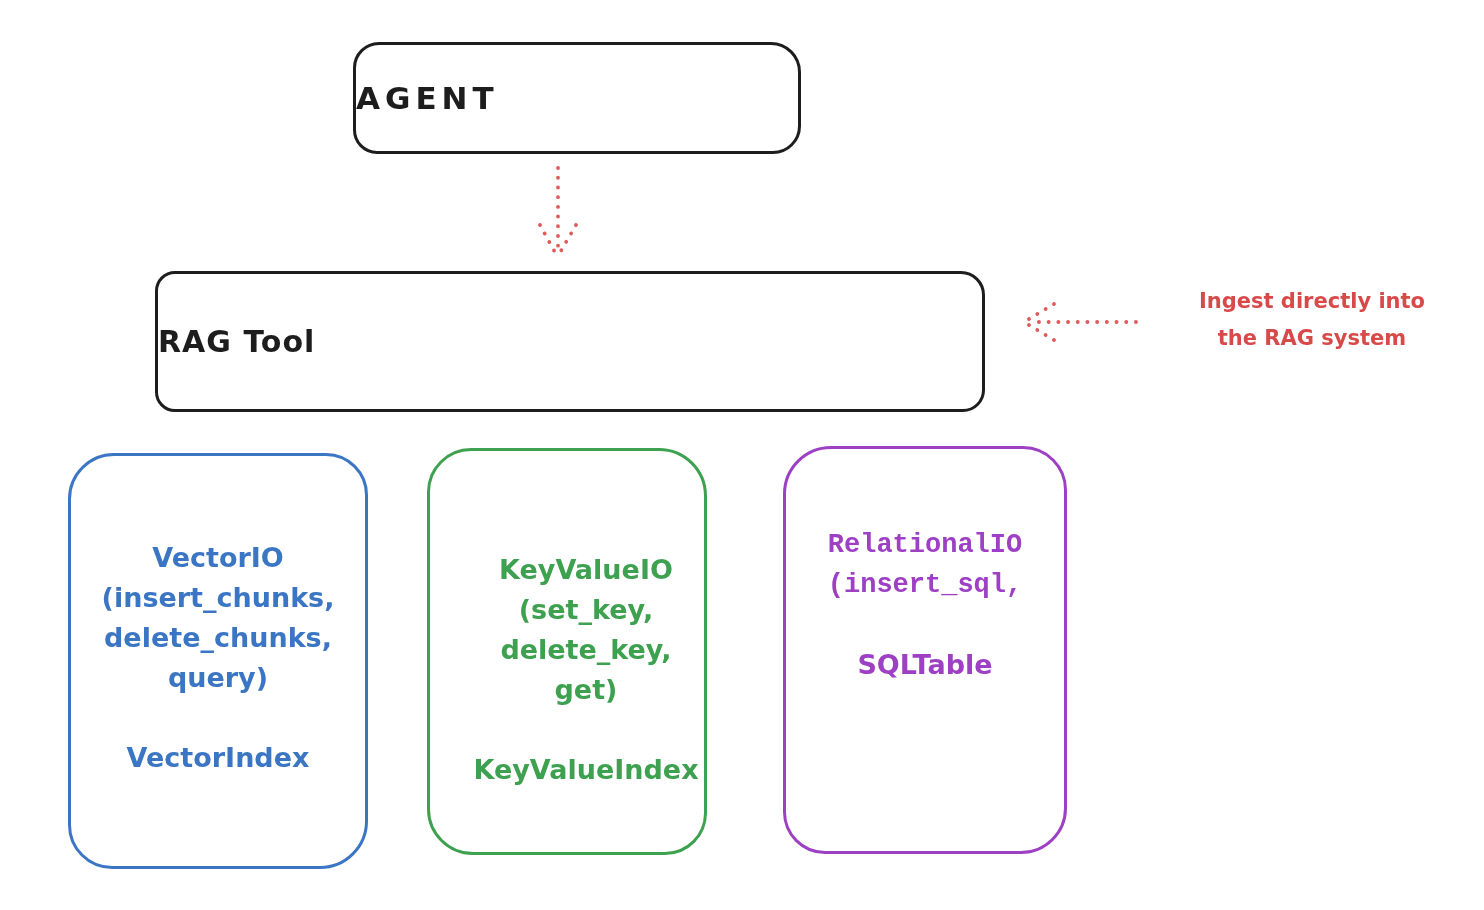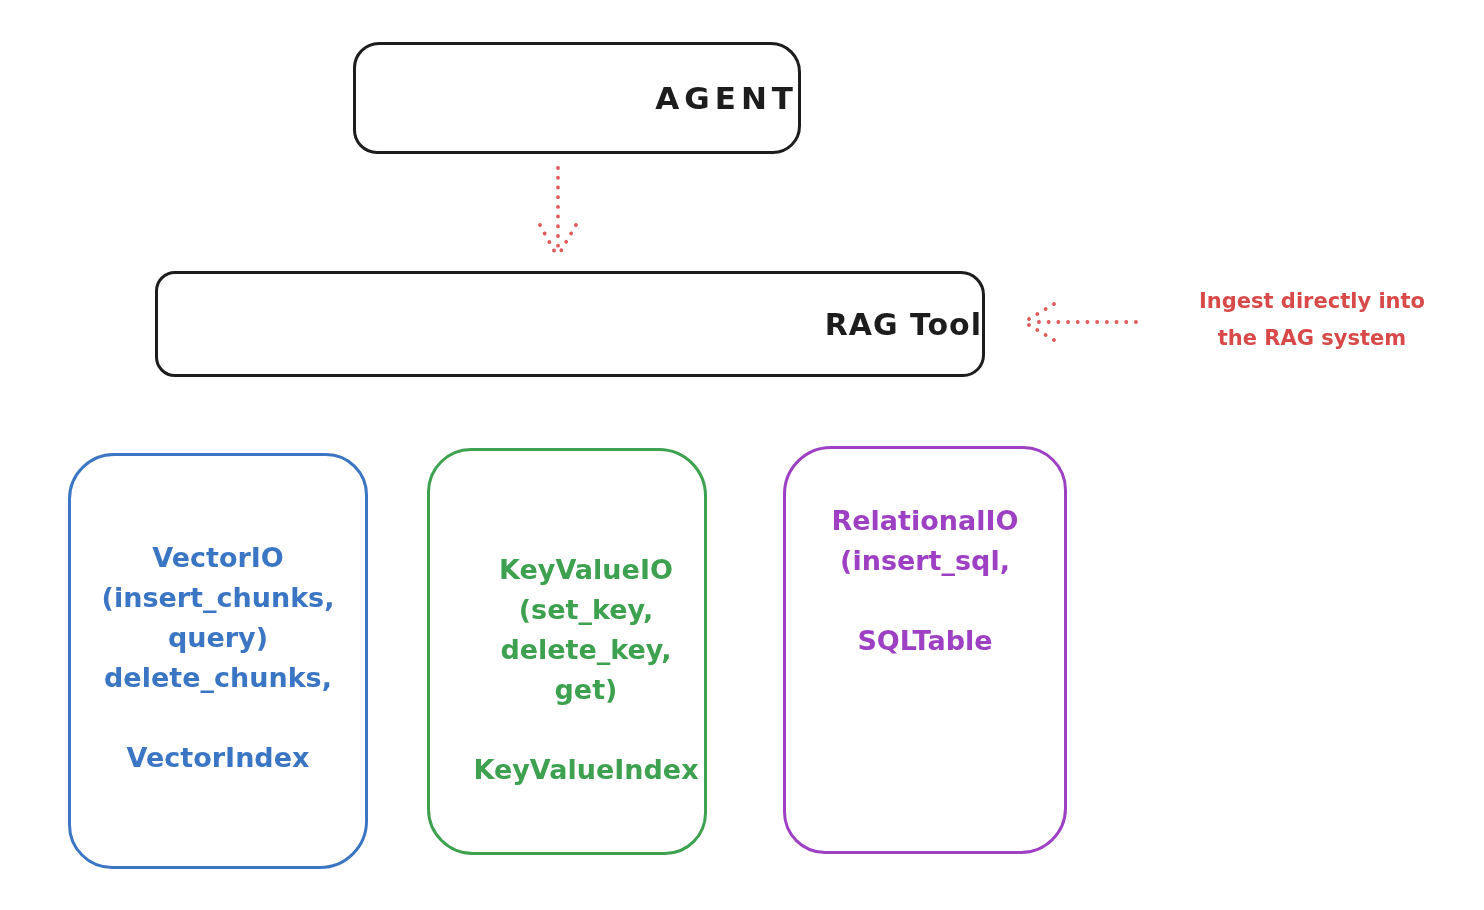--- a/index.html
+++ b/index.html
@@ -15,31 +15,31 @@
     height: 910px;
     background: #ffffff;
     overflow: hidden;
   }
   .box {
     position: absolute;
     border: 3.5px solid var(--ink);
     background: #ffffff;
     display: flex;
     align-items: center;
-    justify-content: flex-end;
+    justify-content: flex-start;
     box-sizing: border-box;
     color: var(--ink);
   }
   .agent-box {
     left: 353px; top: 42px; width: 448px; height: 112px;
     border-radius: 26px 30px 28px 24px;
     font-size: 31px; font-weight: 700; letter-spacing: 5px;
   }
   .rag-box {
-    left: 155px; top: 271px; width: 830px; height: 106px;
+    left: 155px; top: 271px; width: 830px; height: 141px;
     border-radius: 20px 24px 22px 20px;
     font-size: 30px; font-weight: 600; letter-spacing: 1px;
   }
   .arrow-layer {
     position: absolute; left: 0; top: 0; width: 1484px; height: 910px;
     pointer-events: none;
   }
   .dotline {
     stroke: var(--arrow-red);
     stroke-width: 3.8;
@@ -65,21 +65,21 @@
     text-align: center;
     font-size: 27px;
     font-weight: 600;
   }
   .card-vector   { left: 68px;  top: 453px; width: 300px; height: 416px; border-radius: 46px 42px 48px 44px; }
   .card-keyvalue { left: 427px; top: 448px; width: 280px; height: 407px; border-radius: 44px 48px 42px 46px; padding-left: 38px; }
   .card-relational { left: 783px; top: 446px; width: 284px; height: 408px; border-radius: 48px 44px 46px 42px; }
   .card-lines div { line-height: 40px; }
   .card-vector .card-lines { margin-top: 82px; }
   .card-keyvalue .card-lines { margin-top: 99px; }
-  .card-relational .card-lines { margin-top: 52px; }
+  .card-relational .card-lines { margin-top: 76px; font-family: Liberation Mono, monospace; }
   .index-label { margin-top: 40px; line-height: 40px; }
 </style>
 </head>
 <body>
 
 <div class="canvas">
 
   <div class="box agent-box">
     <span>AGENT</span>
   </div>
@@ -103,22 +103,22 @@
 
   <div class="annotation">
     <div>Ingest directly into</div>
     <div>the RAG system</div>
   </div>
 
   <div class="card card-vector" style="--c: #3b76c4;">
     <div class="card-lines">
       <div>VectorIO</div>
       <div>(insert_chunks,</div>
+      <div>delete_chunks,</div>
       <div>query)</div>
-      <div>delete_chunks,</div>
     </div>
     <div class="index-label">VectorIndex</div>
   </div>
 
   <div class="card card-keyvalue" style="--c: #3da14f;">
     <div class="card-lines">
       <div>KeyValueIO</div>
       <div>(set_key,</div>
       <div>delete_key, get)</div>
     </div>

